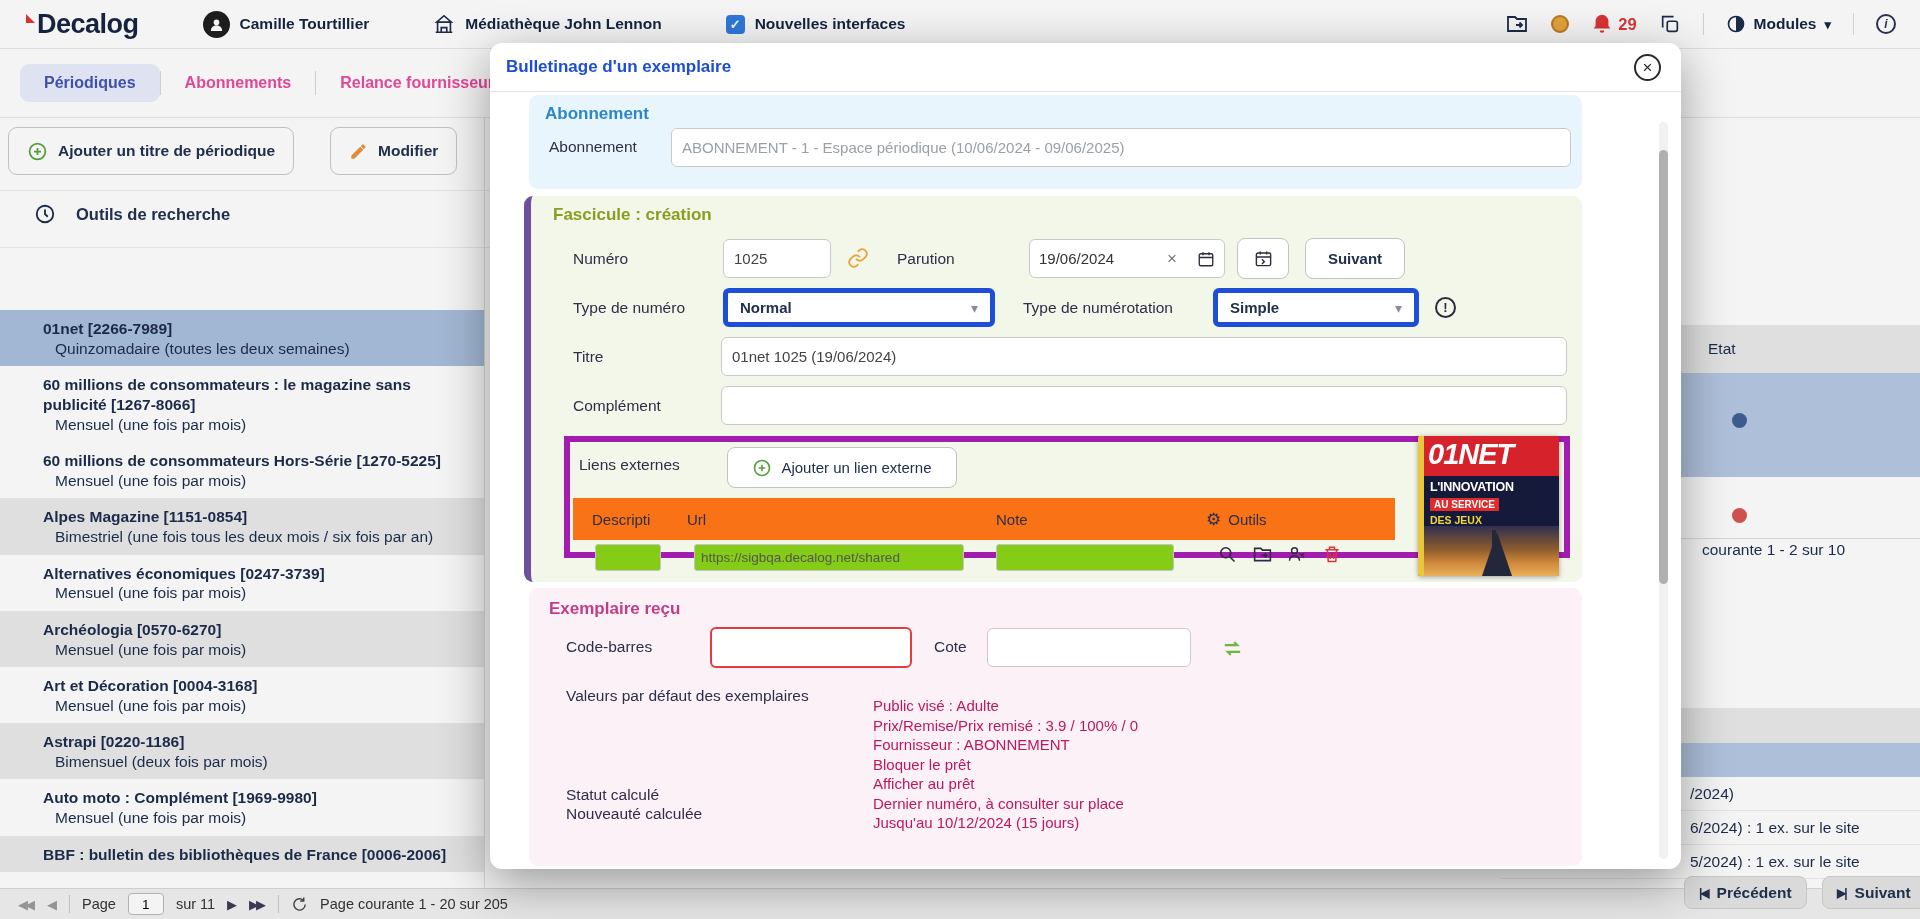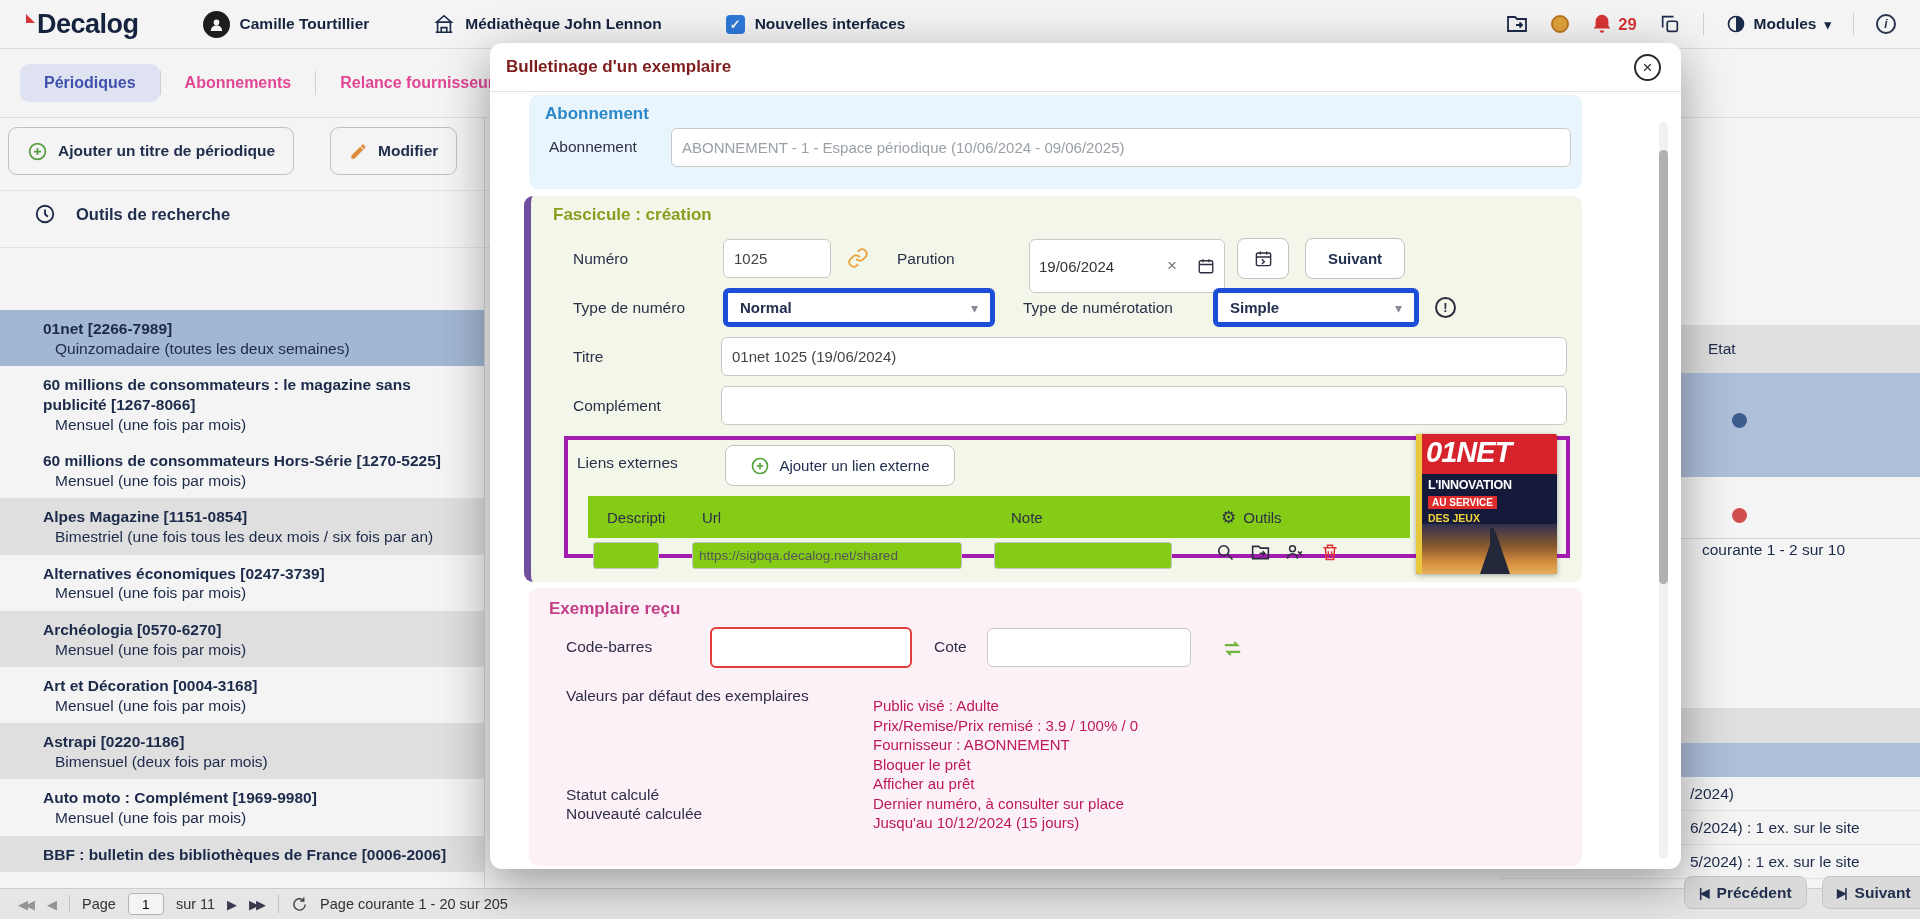--- a/index.html
+++ b/index.html
@@ -57,48 +57,48 @@
   .rp-rowblue{background:#b6c8e3}
   .rp-dot{position:absolute;width:15px;height:15px;border-radius:50%}
   .rp-text{display:flex;align-items:center;font-size:15.5px;color:#1c2b4a;background:#fff;border-bottom:1px solid #ececec;padding-left:190px;white-space:nowrap}
   .btn-gray{position:absolute;height:33px;background:#e4e4e4;border:1px solid #cfcfcf;border-radius:8px;display:flex;align-items:center;gap:9px;padding:0 14px;font-weight:bold;color:#21304f;font-size:15.5px;z-index:2;cursor:pointer;white-space:nowrap}
   .pgmini{font-size:12px;letter-spacing:-2px;color:#21304f}
 
   
   .backdrop{position:absolute;inset:0;background:rgba(30,30,50,.05);z-index:10}
   .modal{position:absolute;left:490px;top:43px;width:1191px;height:826px;background:#fff;border-radius:12px;box-shadow:0 14px 50px rgba(0,0,0,.38);z-index:11;overflow:hidden}
   .modal-header{height:49px;display:flex;align-items:center;padding:0 20px 0 16px;border-bottom:1px solid #e3e3e3}
-  .modal-title{font-size:17px;font-weight:bold;color:#7f1d1d}
+  .modal-title{font-size:17px;font-weight:bold;color:#1d4ed8}
   .modal-close{margin-left:auto;width:27px;height:27px;border:2px solid #2a2a2a;border-radius:50%;display:flex;align-items:center;justify-content:center;font-size:17px;color:#2a2a2a;cursor:pointer;line-height:1}
   .modal-body{position:relative;height:777px}
   .sb-track{position:absolute;right:13px;top:30px;bottom:10px;width:9px;background:#f1f1f1;border-radius:5px}
   .sb-thumb{position:absolute;right:13px;top:58px;height:434px;width:9px;background:#b0b0b0;border-radius:5px;cursor:grab}
 
   .sec{position:absolute;border-radius:9px}
   .sec h2{font-size:17px;font-weight:bold;position:absolute}
   .sec-abo{left:39px;top:3px;width:1053px;height:94px;background:#e9f5fd}
   .sec-abo h2{left:16px;top:9px;color:#2b87c8}
   .sec-fas{left:34px;top:104px;width:1058px;height:386px;background:#f3f7ea;border-left:7px solid #6d4f9e}
   .sec-fas h2{left:22px;top:9px;color:#8a9d1e}
   .sec-exe{left:39px;top:496px;width:1053px;height:278px;background:#fdf1f8}
   .sec-exe h2{left:20px;top:11px;color:#c23d86}
 
   .lbl{position:absolute;font-size:15.5px;color:#2e2e48;line-height:40px;white-space:nowrap}
   .inp{position:absolute;background:#fff;border:1px solid #c9c9c9;border-radius:6px;height:39px;font-size:15px;color:#444;padding:0 10px;font-family:"Liberation Sans",sans-serif}
   .selbox{position:absolute;height:39px;background:#fff;border:5px solid #1d4ed8;border-radius:6px;display:flex;align-items:center;padding:0 12px;cursor:pointer}
   .selbox .sval{font-weight:bold;font-size:15px;color:#21304f}
   .selbox .chev{margin-left:auto;color:#8b8b9b;font-size:14px}
-  .datebox{position:absolute;height:54px;background:#fff;border:1px solid #c9c9c9;border-radius:6px;display:flex;align-items:center;gap:20px;padding:0 9px}
+  .datebox{position:absolute;height:39px;background:#fff;border:1px solid #c9c9c9;border-radius:6px;display:flex;align-items:center;gap:20px;padding:0 9px}
   .dval{font-size:15px;color:#333;flex:1}
   .dclear{color:#777;font-size:17px;cursor:pointer}
   .btn-sm{position:absolute;height:41px;background:#fff;border:1px solid #c2c2c2;border-radius:8px;display:flex;align-items:center;justify-content:center;gap:9px;font-size:15px;font-weight:bold;color:#21304f;cursor:pointer}
   .warnico{position:absolute;width:21px;height:21px;border:2px solid #2c2c3e;border-radius:50%;display:flex;align-items:center;justify-content:center;font-weight:bold;font-size:13px;color:#2c2c3e}
 
-  .redbox{position:absolute;left:33px;top:240px;width:1006px;height:122px;border:4px solid #a21caf}
-  .thead{position:absolute;left:20px;top:56px;width:822px;height:42px;background:#84cc16}
+  .redbox{position:absolute;left:33px;top:240px;width:1006px;height:122px;border:6px solid #a21caf}
+  .thead{position:absolute;left:3px;top:56px;width:822px;height:42px;background:#f97316}
   .thcell{position:absolute;top:0;height:42px;display:flex;align-items:center;font-size:15px;color:#2e2e48;gap:7px}
   .mini-inp{position:absolute;top:102px;height:27px;background:#84cc16;border:1px solid #c4c4c4;border-radius:3px;font-size:13.5px;color:#555;padding:0 6px;font-family:"Liberation Sans",sans-serif}
   .rowicons{position:absolute;left:645px;top:100px;display:flex;gap:11px;align-items:center}
   .iconbtn{width:24px;height:24px;display:flex;align-items:center;justify-content:center;cursor:pointer}
 
   
   .cover{position:absolute;left:848px;top:-6px;width:141px;height:140px;background:#d6222a;border-radius:2px;overflow:hidden;box-shadow:0 1px 5px rgba(0,0,0,.35)}
   .cov-strip{position:absolute;left:0;top:0;width:6px;height:100%;background:#e8c83d}
   .cov-mast{position:absolute;left:10px;top:2px;font-size:29px;font-weight:bold;font-style:italic;color:#fff;letter-spacing:-1px}
   .cov-mid{position:absolute;left:6px;top:40px;right:0;background:#151a3a;padding:4px 6px 5px 6px}

